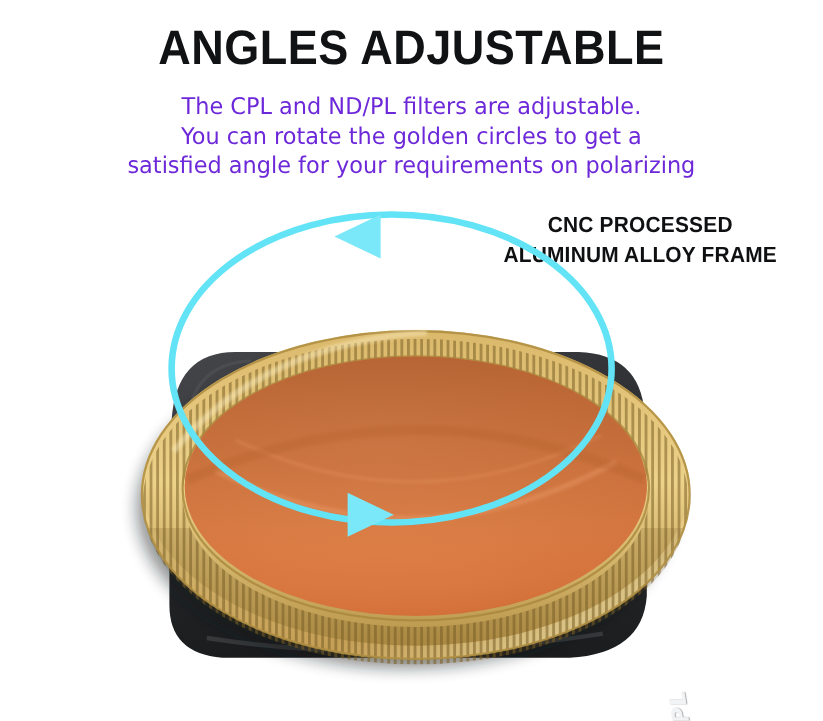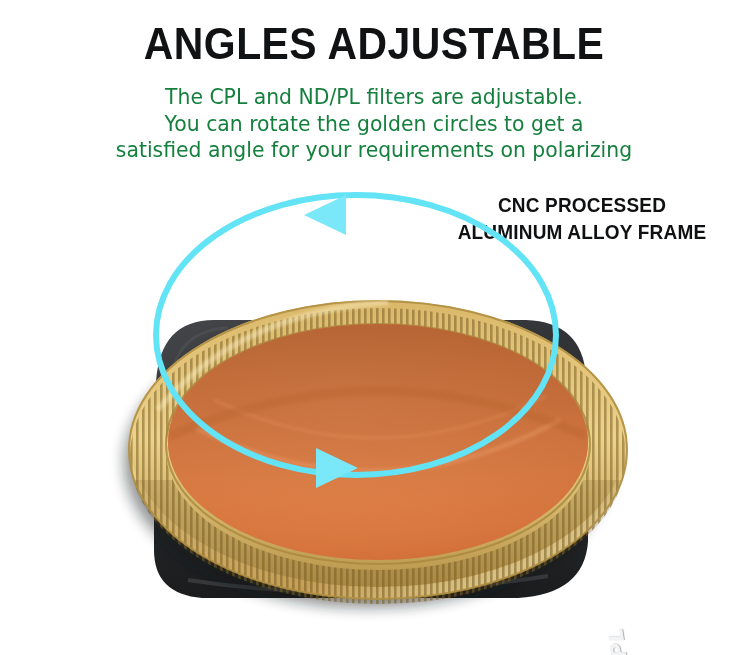--- a/index.html
+++ b/index.html
@@ -20,21 +20,21 @@
     font-weight:bold;
     letter-spacing:0.5px;
     color:#111214;
     font-family:"Liberation Sans", sans-serif;
     transform:scaleX(0.93);
   }
   .subtitle{
     position:absolute; left:0; right:0; top:84px;
     text-align:center;
     font-size:21px; line-height:26.5px;
-    color:#15803d;
+    color:#6d28d9;
     font-weight:normal;
     font-family:"DejaVu Sans", sans-serif;
   }
   .subtitle span{ display:block; transform:scaleX(0.97); }
 
   .callout{
     position:absolute; right:16px; top:192px;
     width:300px;
     text-align:center;
     font-size:20px; line-height:27px;

